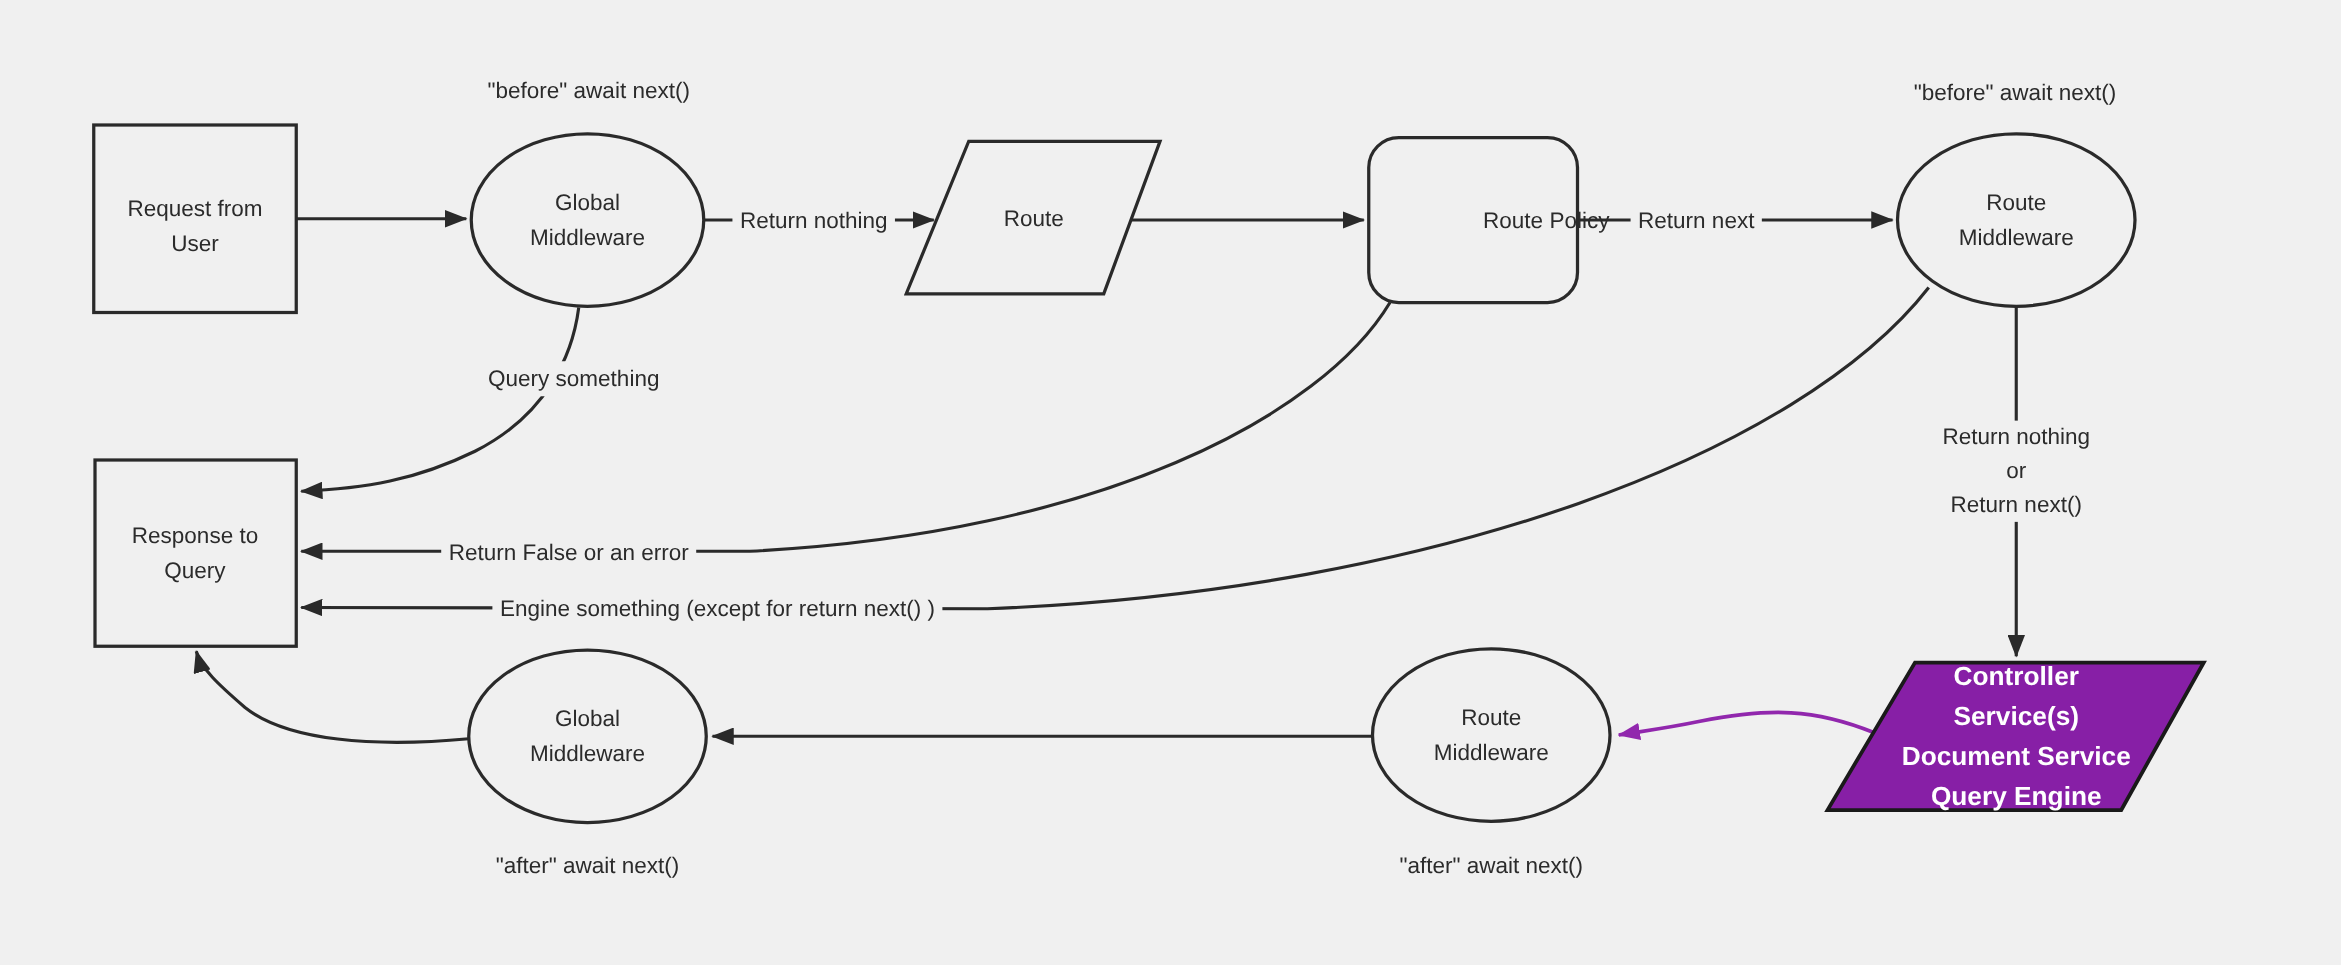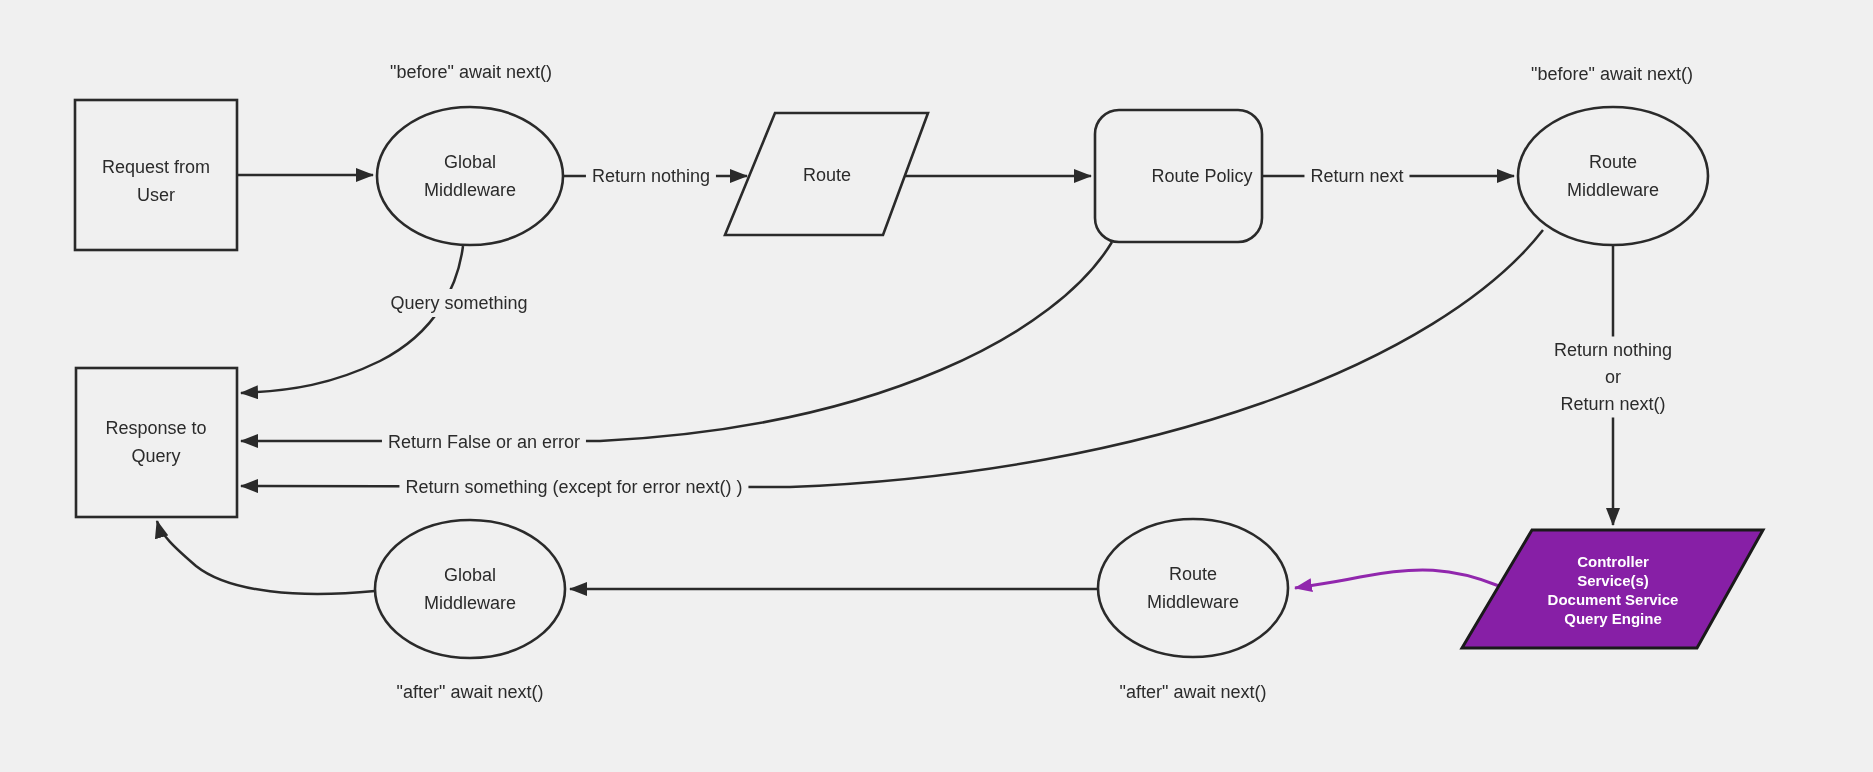--- a/index.html
+++ b/index.html
@@ -16,21 +16,21 @@
   .edge.purple{stroke:var(--purple-stroke);stroke-width:3px;}
   .lbl{
     position:absolute;transform:translate(-50%,-50%);
     color:var(--text);font-size:18px;line-height:28px;
     text-align:center;white-space:pre-line;pointer-events:none;
   }
   .edge-lbl{background:var(--background);padding:0 6px;white-space:nowrap;}
   .edge-lbl.multiline{white-space:pre-line;line-height:27px;padding:0 8px;}
   .free-lbl{background:var(--background);white-space:nowrap;}
   .purple-lbl{
-    color:var(--purple-text);font-weight:bold;font-size:15px;line-height:19px;
+    color:var(--purple-text);font-weight:bold;font-size:21px;line-height:32px;
     background:transparent;white-space:pre-line;
   }
 </style>
 </head>
 <body>
 
 <div class="canvas">
 
   <svg width="1873" height="772" viewBox="0 0 1873 772">
     <defs>
@@ -63,40 +63,40 @@
     <polygon class="shape purple" points="1532,530 1763,530 1697,648 1462,648"></polygon>
     <ellipse class="shape" cx="1193" cy="588" rx="95" ry="69"></ellipse>
     <ellipse class="shape" cx="470" cy="589" rx="95" ry="69"></ellipse>
   </svg>
 
   <div class="lbl" style="left:156px;top:181px">Request from
 User</div>
   <div class="lbl" style="left:470px;top:176px">Global
 Middleware</div>
   <div class="lbl" style="left:827px;top:175px">Route</div>
-  <div class="lbl" style="left:1202px;top:176px">Route Policy</div>
+  <div class="lbl" style="left:1237px;top:176px">Route Policy</div>
   <div class="lbl" style="left:1613px;top:176px">Route
 Middleware</div>
   <div class="lbl" style="left:156px;top:442px">Response to
 Query</div>
   <div class="lbl purple-lbl" style="left:1613px;top:590px">Controller
 Service(s)
 Document Service
 Query Engine</div>
   <div class="lbl" style="left:1193px;top:588px">Route
 Middleware</div>
   <div class="lbl" style="left:470px;top:589px">Global
 Middleware</div>
 
   <div class="lbl free-lbl" style="left:471px;top:72px">"before" await next()</div>
   <div class="lbl free-lbl" style="left:1612px;top:74px">"before" await next()</div>
   <div class="lbl edge-lbl" style="left:651px;top:176px">Return nothing</div>
   <div class="lbl edge-lbl" style="left:1357px;top:176px">Return next</div>
   <div class="lbl edge-lbl" style="left:459px;top:303px">Query something</div>
-  <div class="lbl edge-lbl" style="left:484px;top:442px">Return False or an error</div>
-  <div class="lbl edge-lbl" style="left:574px;top:487px">Return something (except for error next() )</div>
+  <div class="lbl edge-lbl" style="left:455px;top:442px">Return False or an error</div>
+  <div class="lbl edge-lbl" style="left:574px;top:487px">Engine something (except for return next() )</div>
   <div class="lbl edge-lbl multiline" style="left:1613px;top:377px">Return nothing
 or
 Return next()</div>
   <div class="lbl free-lbl" style="left:470px;top:692px">"after" await next()</div>
   <div class="lbl free-lbl" style="left:1193px;top:692px">"after" await next()</div>
 
 </div>
 
 </body></html>

